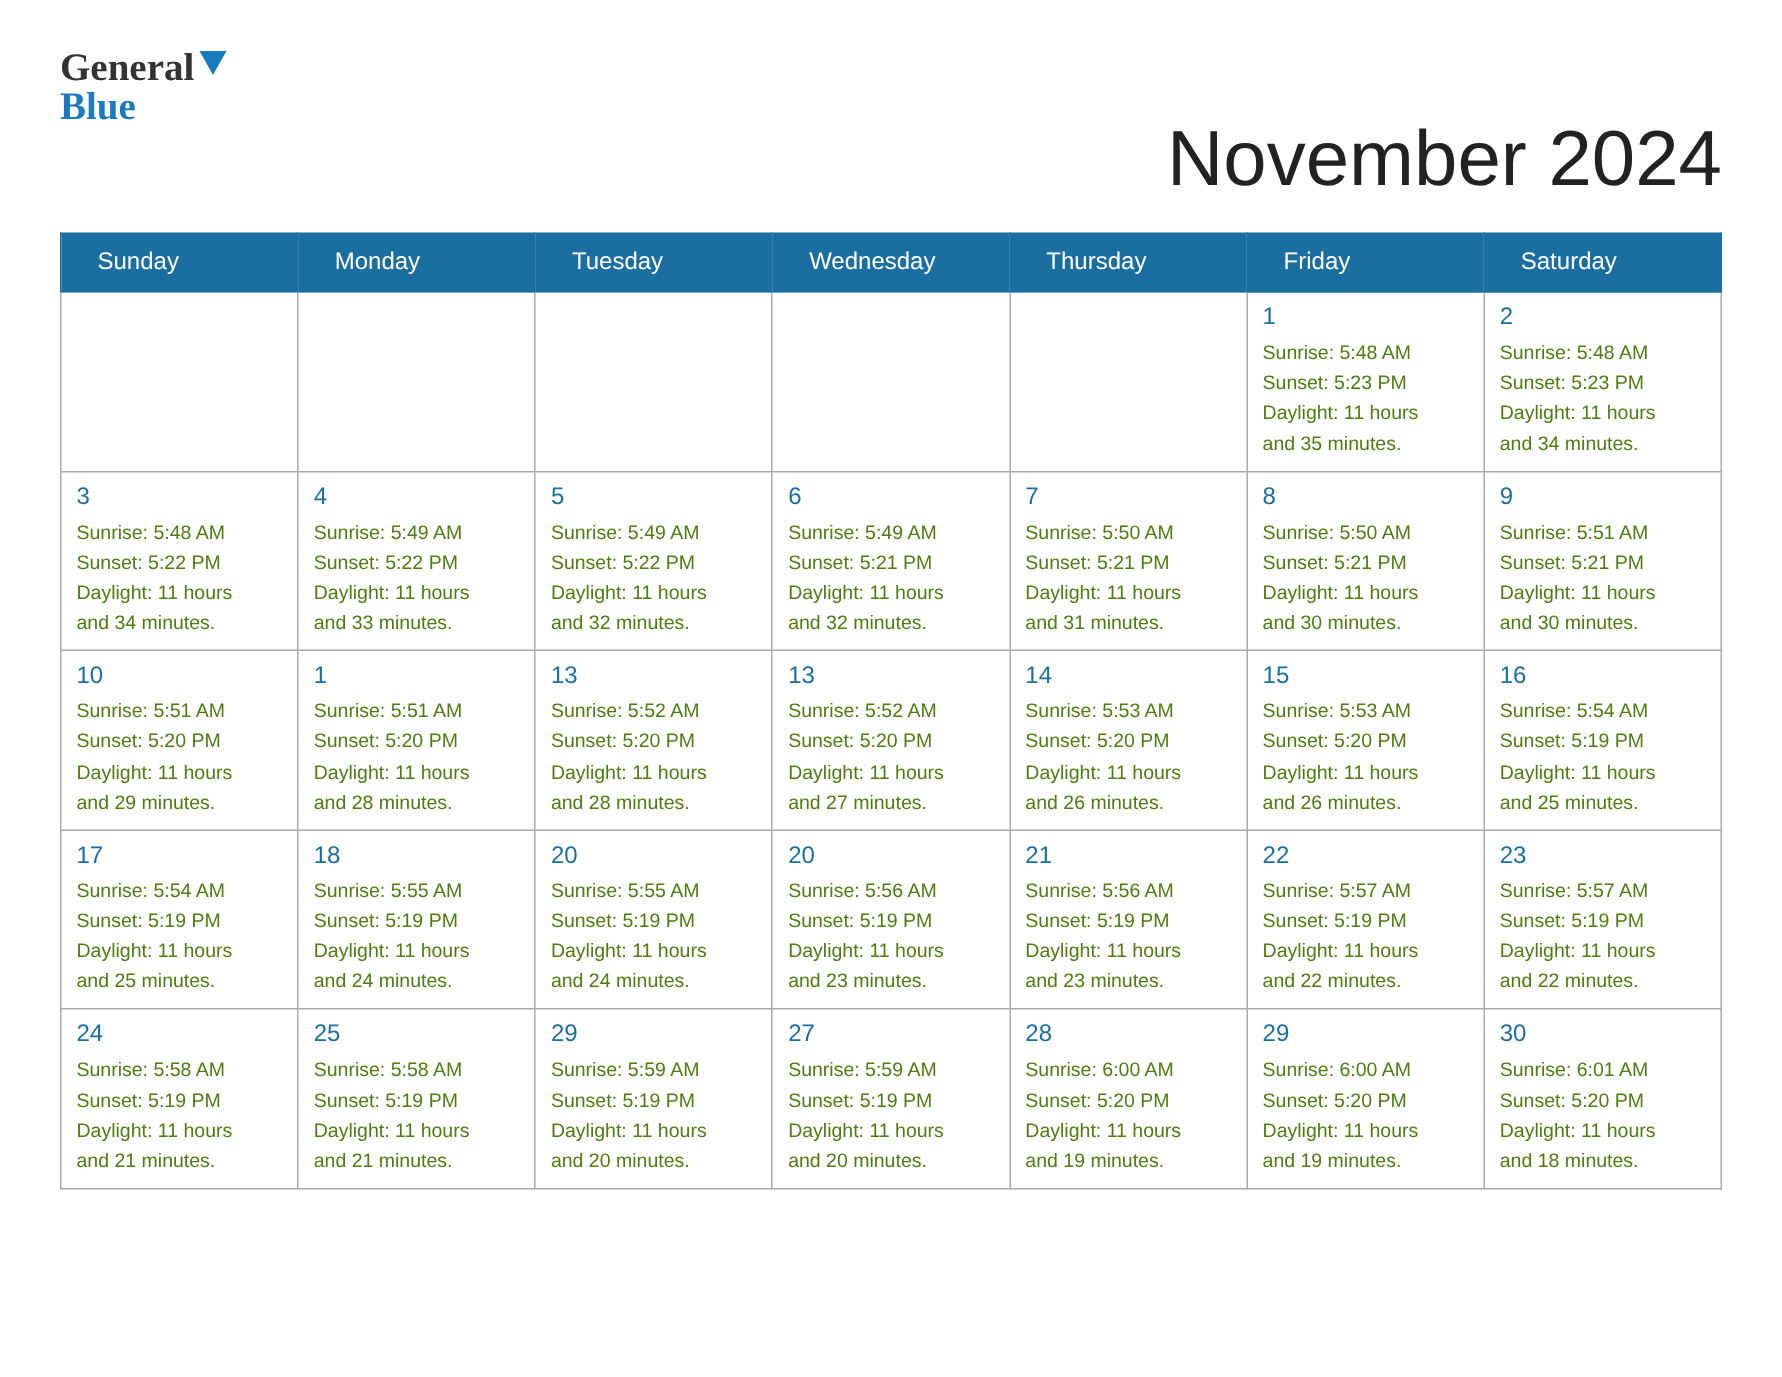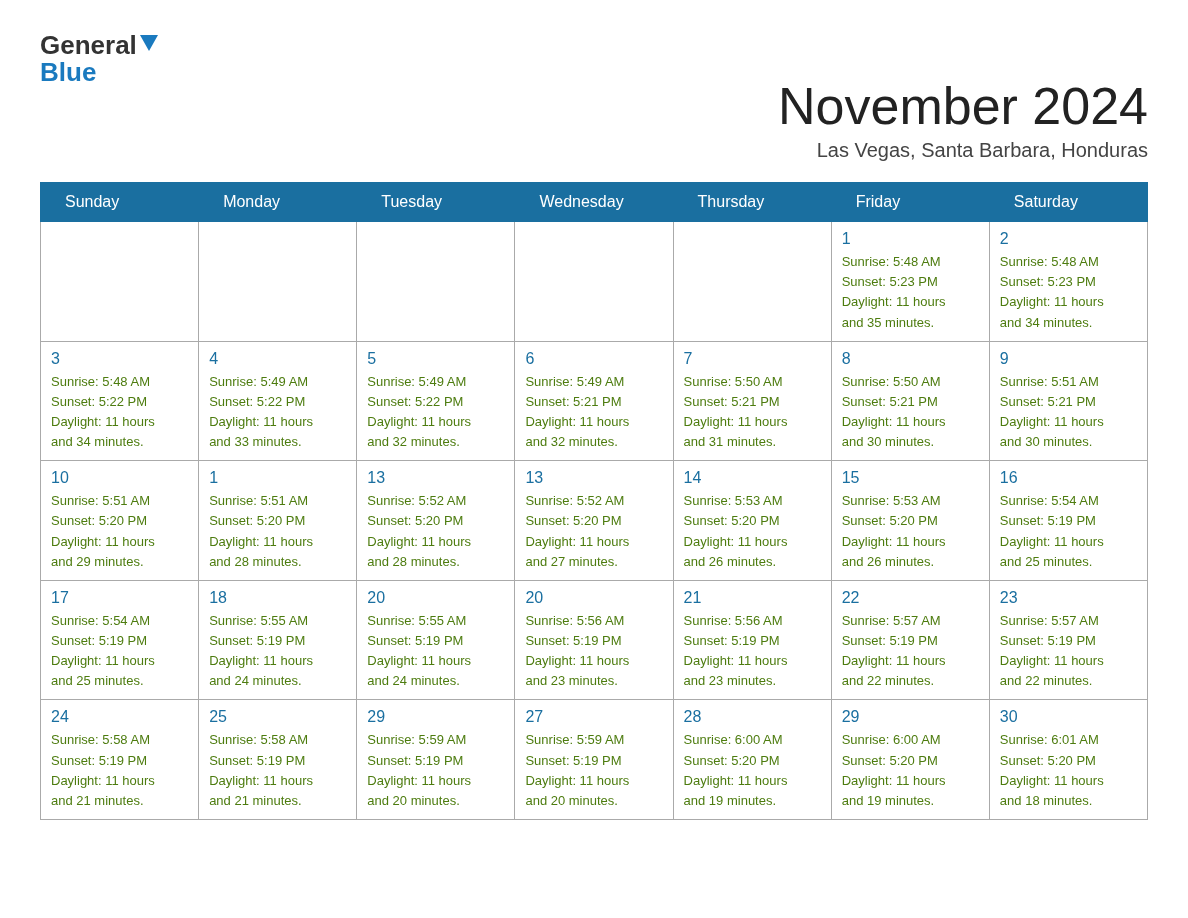--- a/index.html
+++ b/index.html
@@ -13,20 +13,21 @@
     .header {
       display: flex;
       justify-content: space-between;
       align-items: flex-start;
       margin-bottom: 20px;
     }
     .logo {
       display: flex;
       flex-direction: column;
       align-items: flex-start;
+      font-family: Liberation Serif, serif;
     }
     .logo-text {
       font-size: 26px;
       font-weight: bold;
       color: #333;
     }
     .logo-blue-line {
       color: #1a7abf;
       font-size: 26px;
       font-weight: bold;
@@ -95,21 +96,20 @@
 <div class="header">
   <div class="logo">
     <div style="display:flex; align-items:center;">
       <span class="logo-text">General</span>
       <span style="display:inline-block; width:0; height:0; border-left:9px solid transparent; border-right:9px solid transparent; border-top:16px solid #1a7abf; margin-left:3px; margin-bottom:6px;"></span>
     </div>
     <div class="logo-blue-line">Blue</div>
   </div>
   <div class="title-block">
     <div class="month-title">November 2024</div>
-    <div class="location">Las Vegas, Santa Barbara, Honduras</div>
   </div>
 </div>
 
 <table class="calendar">
   <thead>
     <tr>
     <th>Sunday</th>
         <th>Monday</th>
         <th>Tuesday</th>
         <th>Wednesday</th>

